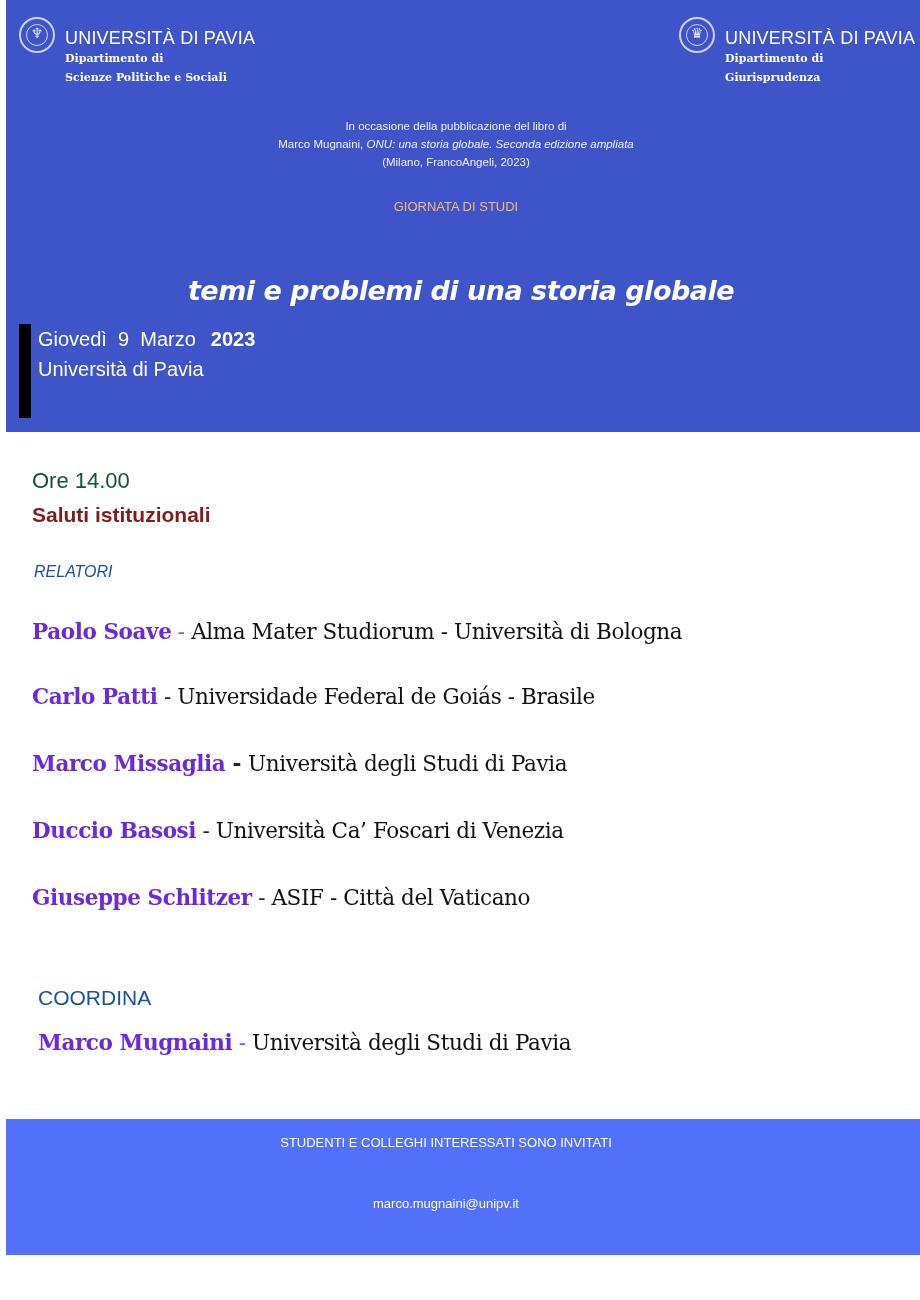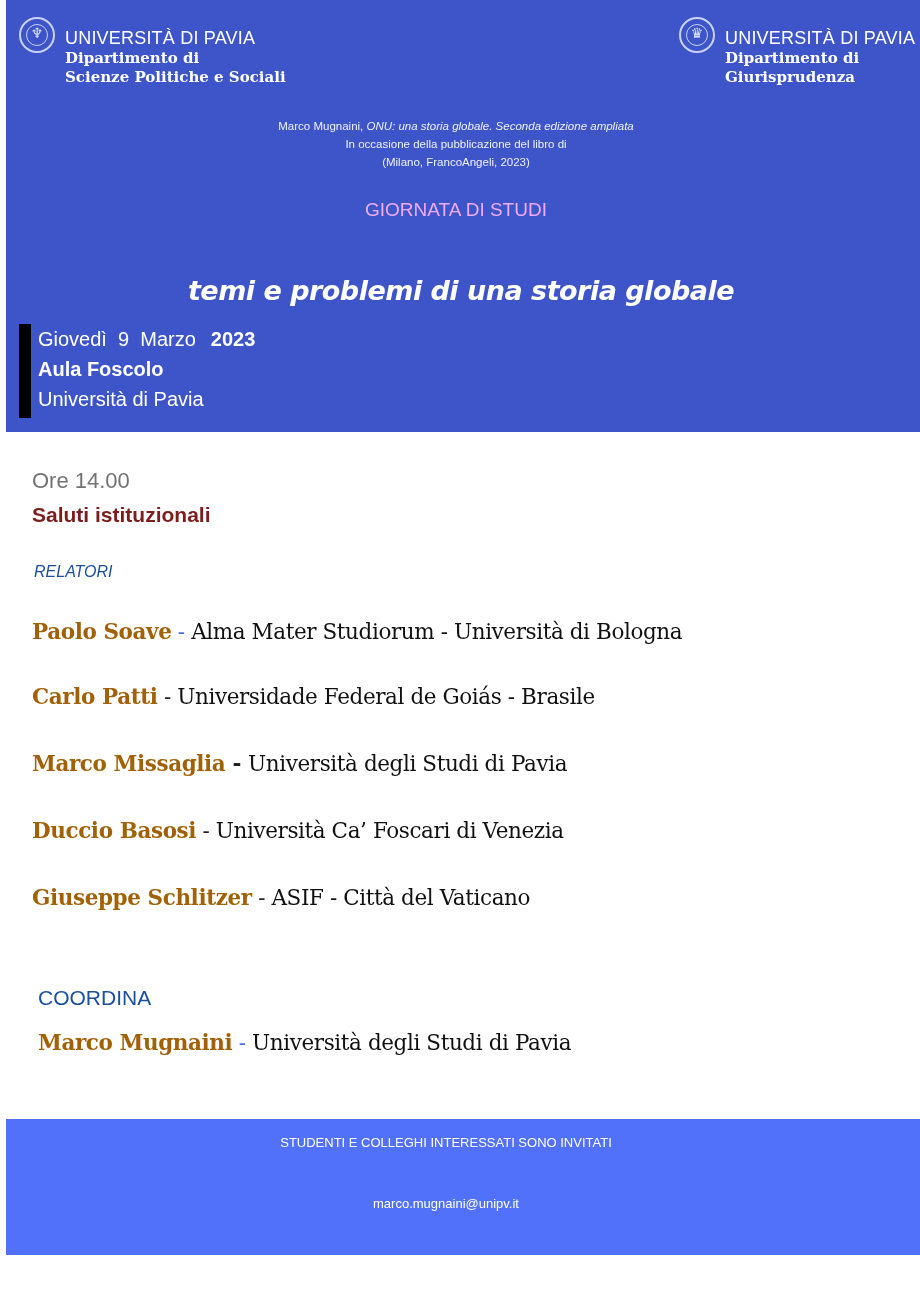--- a/index.html
+++ b/index.html
@@ -23,55 +23,55 @@
       border-radius: 50%; border: 1px solid #c9d2f5; box-sizing: border-box;
     }
     .seal-glyph { position: absolute; left: 0; top: 6px; width: 100%; text-align: center;
       font-size: 14px; color: #dfe5fb; z-index: 1; }
     .logo-text { margin-left: 10px; }
     .uni-name {
       font-family: "Liberation Sans", sans-serif; font-size: 18px; letter-spacing: 0.2px;
       line-height: 20px; margin-top: 12px; color: #ffffff; font-weight: normal;
     }
     .dept {
-      font-family: "DejaVu Serif", serif; font-weight: bold; font-size: 15px; line-height: 17px;
+      font-family: "DejaVu Serif", serif; font-weight: bold; font-size: 11px; line-height: 17px;
       margin-top: 2px;
     }
     .occasion {
       position: absolute; top: 117px; left: 0; width: 900px; text-align: center;
       font-family: "Liberation Sans", sans-serif; font-size: 11.5px; line-height: 18px; color: #eef0ff;
     }
     .occasion em { font-style: italic; }
     .subtitle {
       position: absolute; top: 199px; left: 0; width: 900px; text-align: center;
-      font-family: "Liberation Sans", sans-serif; font-size: 19px; color: #f0abfc;
+      font-family: "Liberation Sans", sans-serif; font-size: 13px; color: #fdba74;
     }
     .title1, .title2 {
       position: absolute; left: 0; width: 910px; text-align: center;
       font-family: "DejaVu Sans", sans-serif; font-style: italic; font-weight: bold;
       font-size: 27px; letter-spacing: -0.5px;
     }
     .title1 { top: 229px; }
     .title2 { top: 275px; }
     .date-block {
       position: absolute; left: 13px; top: 324px; border-left: 12px solid #000000;
       padding-left: 7px; font-family: "Liberation Sans", sans-serif;
       font-size: 20px; line-height: 30px; height: 94px; box-sizing: border-box;
     }
     .date-block .year { font-weight: bold; margin-left: 15px; }
     .date-block .room { font-weight: bold; }
     .main-section { position: absolute; left: 32px; font-family: "Liberation Sans", sans-serif; }
-    .ore { top: 468px; font-size: 22px; color: #737373; }
+    .ore { top: 468px; font-size: 22px; color: #14532d; }
     .saluti { top: 503px; font-size: 21px; font-weight: bold; color: #7f1d1d; }
     .relatori { top: 563px; left: 34px; font-size: 16px; color: #1a4f9c; font-style: italic; }
     .speaker {
       position: absolute; left: 32px; font-family: "DejaVu Serif", serif; font-size: 21.5px;
       color: #111111; white-space: nowrap; letter-spacing: -0.4px;
     }
-    .speaker .name { color: #a16207; font-weight: bold; }
+    .speaker .name { color: #6d28d9; font-weight: bold; }
     .speaker .sep { color: #222; }
     .coordina { top: 986px; left: 38px; font-size: 21px; color: #1a4f9c; }
     .footer {
       position: absolute; left: 6px; top: 1119px; width: 914px; height: 136px;
       background: #5171fb; color: #ffffff; text-align: center;
       font-family: "Liberation Sans", sans-serif; font-size: 13px; padding-left: 20px;
     }
     .footer .invite { position: absolute; top: 16px; left: 0; width: 880px; }
     .footer .org { position: absolute; top: 57px; left: 0; width: 880px; }
     .footer .email { position: absolute; top: 77px; left: 0; width: 880px; }
@@ -95,31 +95,30 @@
         <span class="seal-glyph">♛</span>
       </div>
     <div class="logo-text">
       <div class="uni-name">UNIVERSITÀ DI PAVIA</div>
       <div class="dept">Dipartimento di</div>
       <div class="dept">Giurisprudenza</div>
     </div>
   </div>
 
   <div class="occasion">
+    <div>In occasione della pubblicazione del libro di</div>
     <div><span>Marco Mugnaini, </span><em>ONU: una storia globale. Seconda edizione ampliata</em></div>
-    <div>In occasione della pubblicazione del libro di</div>
     <div>(Milano, FrancoAngeli, 2023)</div>
   </div>
 
   <div class="subtitle">GIORNATA DI STUDI</div>
   <div class="title2">temi e problemi di una storia globale</div>
 
   <div class="date-block">
     <div><span style="white-space:pre">Giovedì  9  Marzo</span><span class="year">2023</span></div>
-    <div class="room">Aula Foscolo</div>
     <div>Università di Pavia</div>
   </div>
 </div>
 
 <div class="main-section ore">Ore 14.00</div>
 <div class="main-section saluti">Saluti istituzionali</div>
 <div class="main-section relatori">RELATORI</div>
 
 <div class="speaker" style="top:619px">
   <span class="name">Paolo Soave</span><span class="sep" style="white-space:pre;color:#4a6fe0"> - </span><span>Alma Mater Studiorum - Università di Bologna</span>

